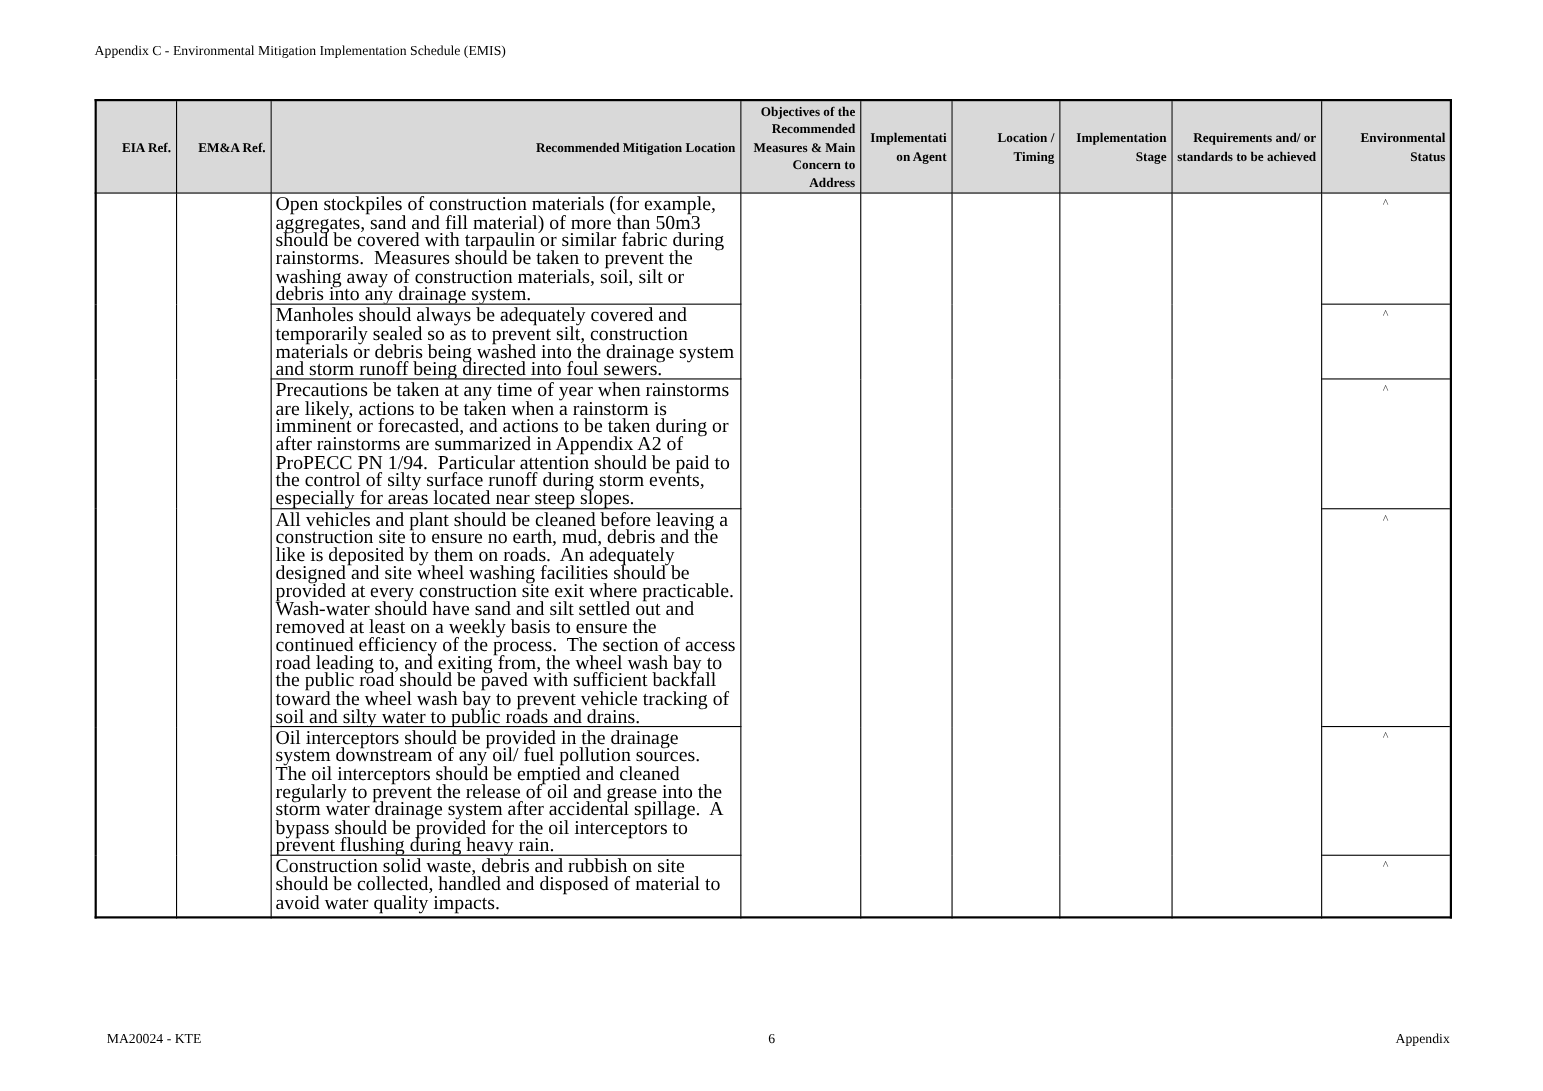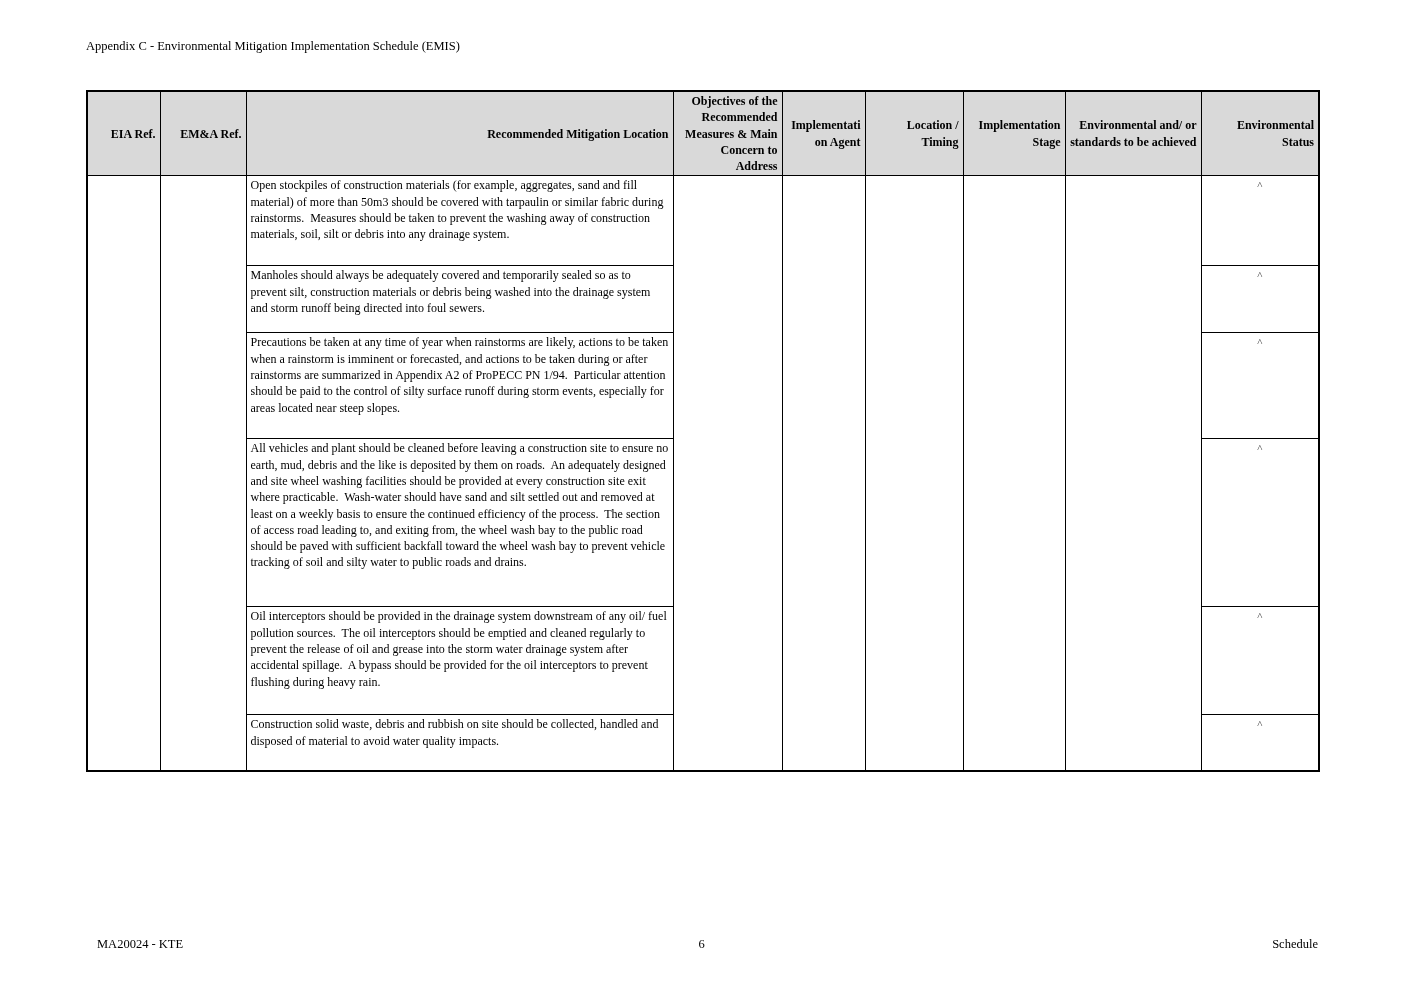--- a/index.html
+++ b/index.html
@@ -37,25 +37,25 @@
     background: #d9d9d9;
     font-weight: bold;
     font-size: 12px;
     line-height: 16.3px;
     text-align: right;
     vertical-align: middle;
     padding: 1px 4px;
   }
   th.th-agent { word-break: break-all; }
   td.measure-cell {
-    font-size: 12px;
+    font-size: 18px;
     line-height: 16.3px;
     text-align: left;
     vertical-align: top;
-    padding: 1px 3px 16px 4px;
+    padding: 1px 3px 1px 4px;
     white-space: pre-wrap;
   }
   td.status-cell {
     text-align: center;
     vertical-align: top;
     font-size: 11px;
     line-height: 12px;
     color: #3a3a3a;
     padding-top: 3px;
   }
@@ -85,21 +85,21 @@
     </colgroup>
     <thead>
       <tr style="height:82px">
         <th>EIA Ref.</th>
         <th>EM&amp;A Ref.</th>
         <th>Recommended Mitigation Location</th>
         <th>Objectives of the Recommended Measures &amp; Main Concern to Address</th>
         <th class="th-agent">Implementation Agent</th>
         <th>Location / Timing</th>
         <th>Implementation Stage</th>
-        <th>Environmental and/ or standards to be achieved</th>
+        <th>Requirements and/ or standards to be achieved</th>
         <th>Environmental Status</th>
       </tr>
     </thead>
     <tbody>
       <tr style="height:90px">
         <td class="empty-cell" rowspan="6"></td>
         <td class="empty-cell" rowspan="6"></td>
         <td class="measure-cell">Open stockpiles of construction materials (for example, aggregates, sand and fill material) of more than 50m3 should be covered with tarpaulin or similar fabric during rainstorms.  Measures should be taken to prevent the washing away of construction materials, soil, silt or debris into any drainage system.</td>
         <td class="empty-cell" rowspan="6"></td>
         <td class="empty-cell" rowspan="6"></td>
@@ -126,15 +126,15 @@
       </tr>
       <tr style="height:56px">
         <td class="measure-cell">Construction solid waste, debris and rubbish on site should be collected, handled and disposed of material to avoid water quality impacts.</td>
         <td class="status-cell">^</td>
       </tr>
     </tbody>
   </table>
 
   <div class="footer-left">MA20024 - KTE</div>
   <div class="footer-center">6</div>
-  <div class="footer-right">Schedule</div>
+  <div class="footer-right">Appendix</div>
 
 </div>
 
 </body></html>

